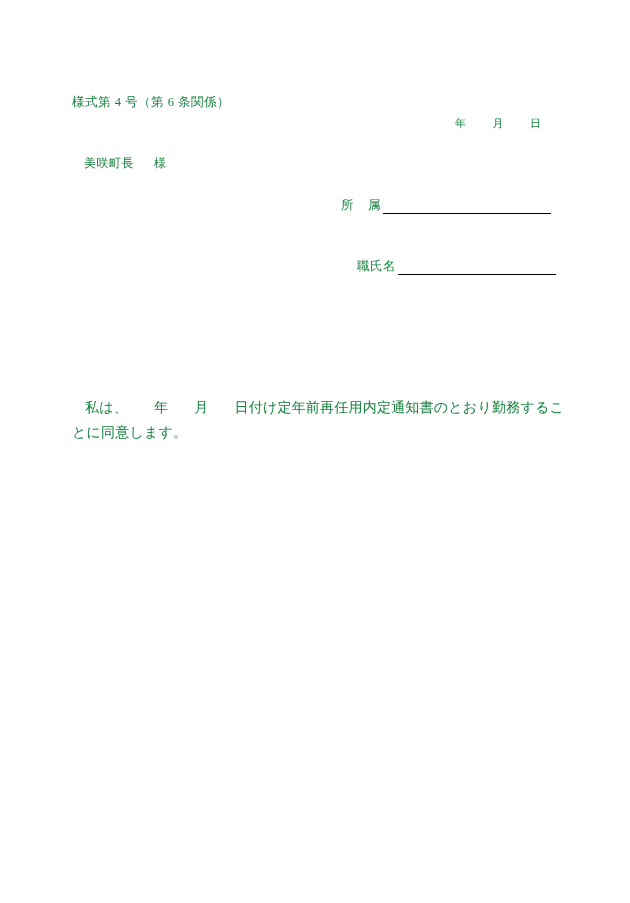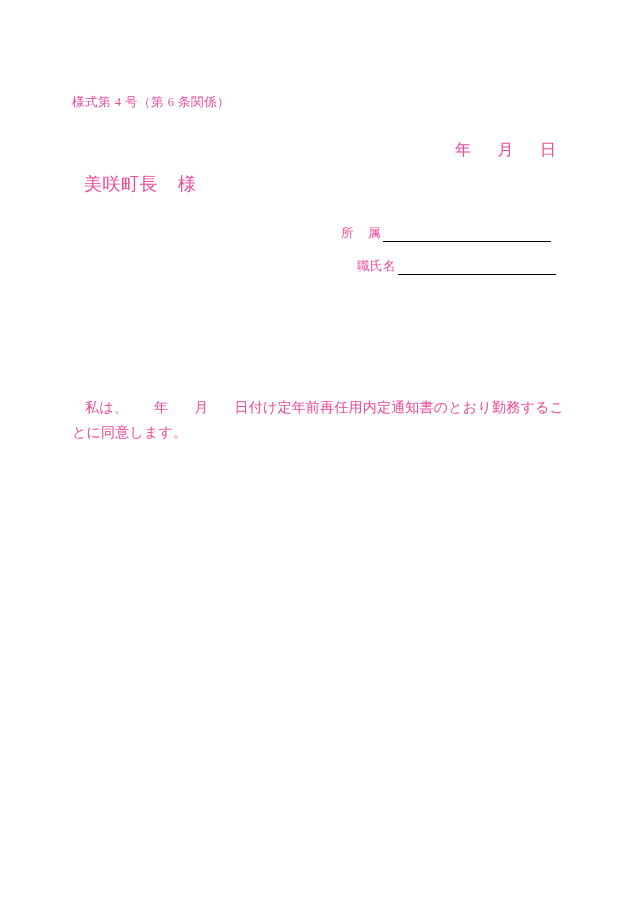--- a/index.html
+++ b/index.html
@@ -9,44 +9,43 @@
   }
   body {
     font-family: "Liberation Serif", "DejaVu Serif", serif;
   }
   .page {
     position: relative;
     width: 630px;
     height: 903px;
     background: #ffffff;
     overflow: hidden;
-    color: #ec4899;
+    color: #15803d;
   }
   .abs { position: absolute; }
 
   .form-number {
     left: 72px;
     top: 94px;
     font-size: 12.5px;
     letter-spacing: 0.5px;
     white-space: nowrap;
   }
   .date-line-top {
     left: 455px;
     top: 116px;
-    font-size: 16px;
+    font-size: 11px;
     white-space: nowrap;
     letter-spacing: 0.5px;
-    margin-top: 24px;
   }
   .date-line-top .sp { display: inline-block; width: 26px; }
   .addressee {
     left: 84px;
-    top: 172px;
-    font-size: 18px;
+    top: 155px;
+    font-size: 12px;
     white-space: nowrap;
     letter-spacing: 0.5px;
   }
   .addressee .gap { display: inline-block; width: 20px; }
 
   .field-row {
     font-size: 12.5px;
     white-space: nowrap;
     display: flex;
     align-items: flex-end;
@@ -54,21 +53,21 @@
   .field-row .label {
     letter-spacing: 0.5px;
   }
   .field-row .label .wsp { display: inline-block; width: 14px; }
   .field-row .rule {
     display: inline-block;
     border-bottom: 1px solid #000;
     height: 14px;
     margin-left: 2px;
   }
-  .row-affiliation { left: 341px; top: 225px; }
+  .row-affiliation { left: 341px; top: 197px; }
   .row-affiliation .rule { width: 168px; }
   .row-name { left: 341px; top: 258px; padding-left: 16px; }
   .row-name .rule { width: 158px; }
 
   .doc-title {
     left: 0;
     top: 335px;
     width: 630px;
     text-align: center;
     font-size: 13px;

